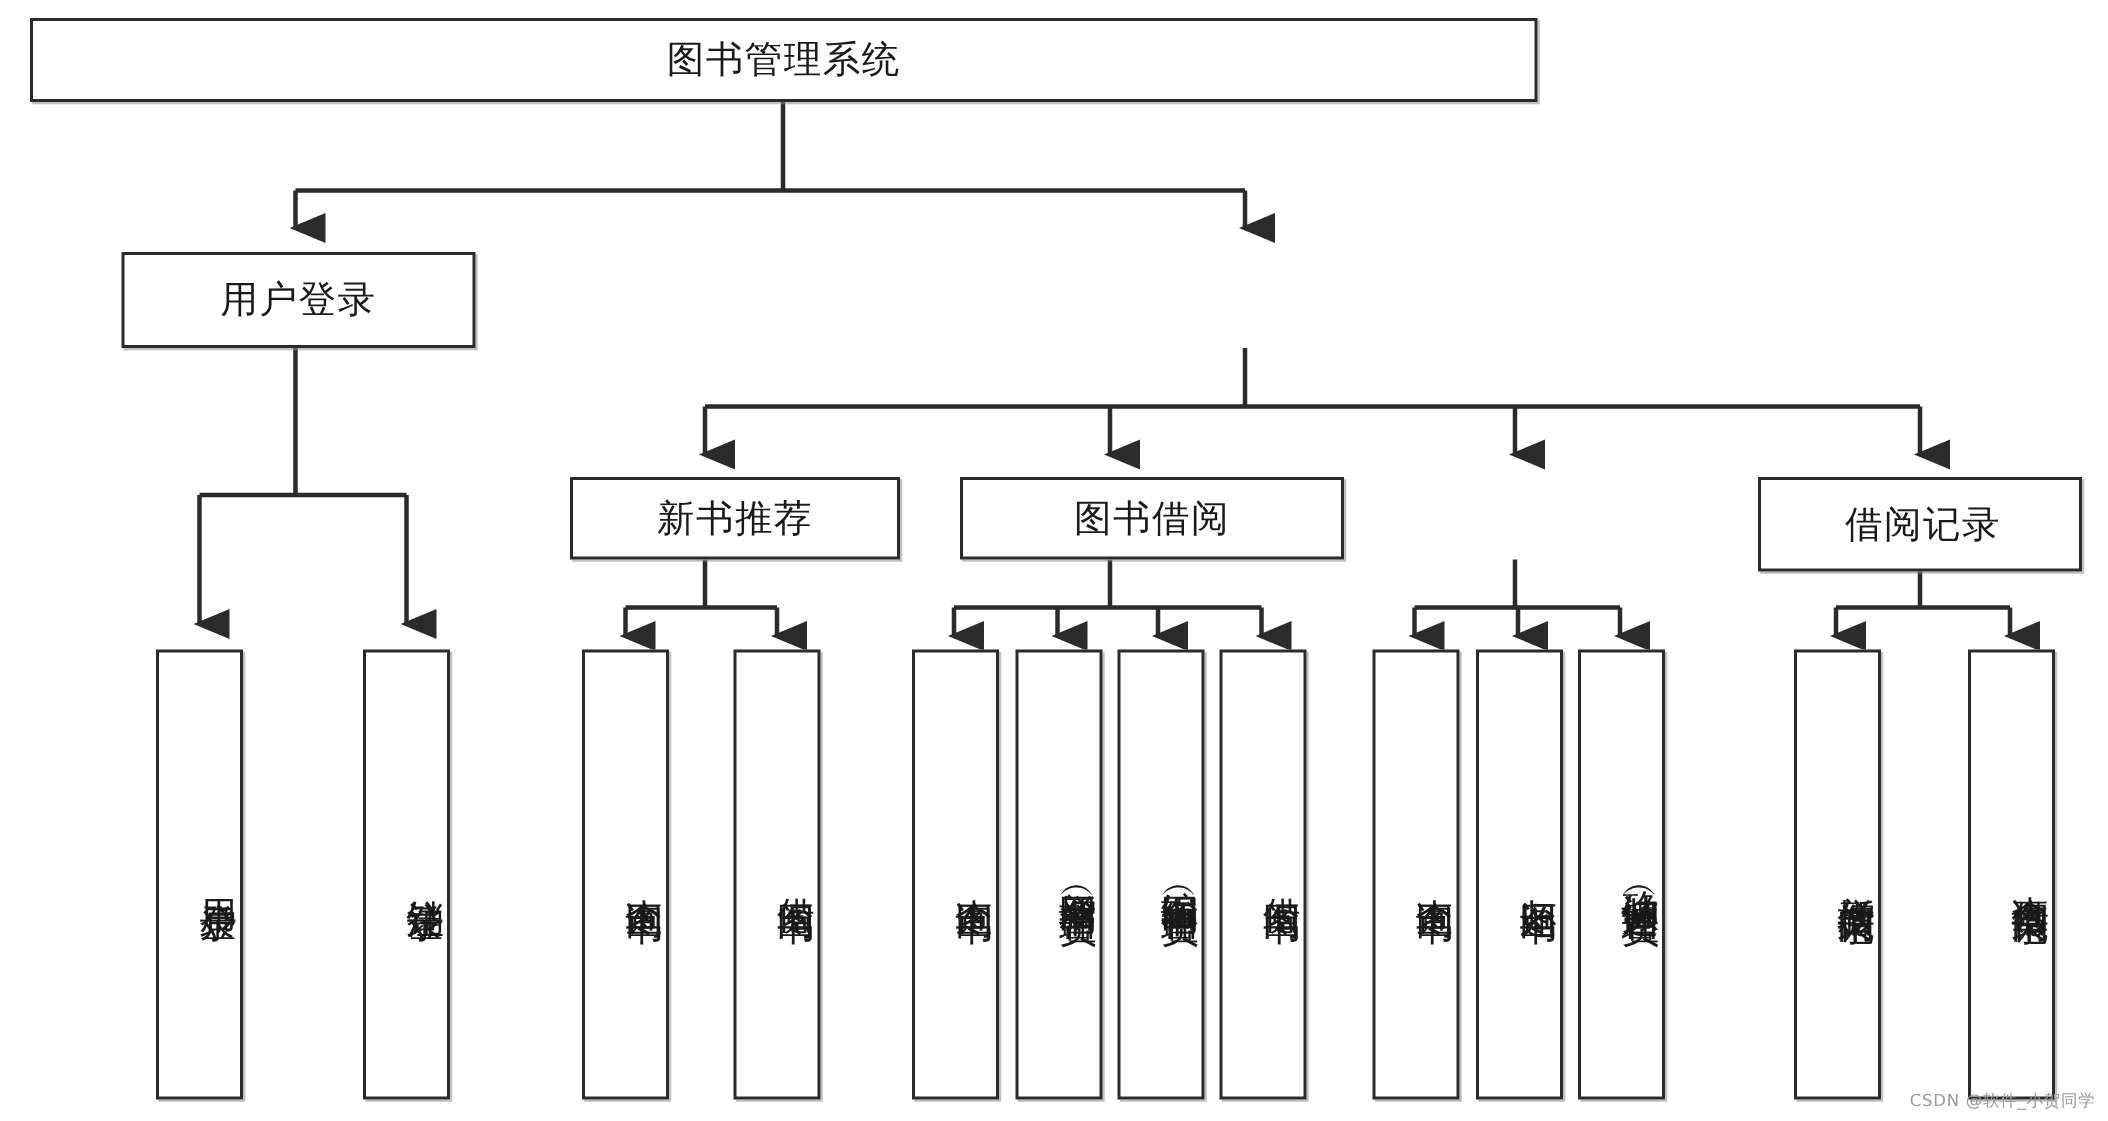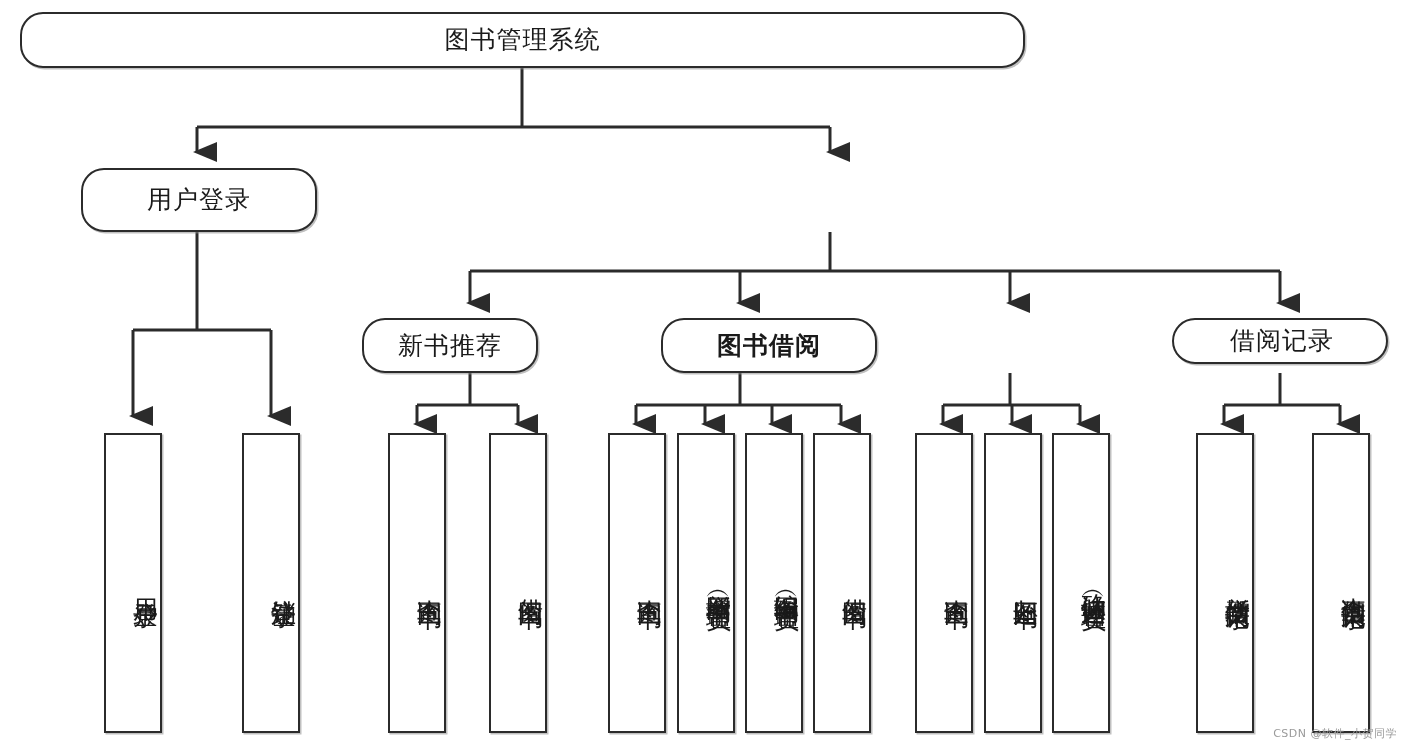--- a/index.html
+++ b/index.html
@@ -35,21 +35,20 @@
     align-items: center;
     justify-content: center;
     color: #1a1a1a;
     box-shadow: 1.5px 1.5px 0 rgba(140,140,140,0.55);
   }
   .node.horiz {
     font-size: 25px;
     letter-spacing: 1px;
     line-height: 1.1;
     padding: 0 6px;
-    border-radius: 23px;
   }
   .node.vert {
     writing-mode: vertical-rl;
     text-orientation: upright;
     font-size: 25px;
     line-height: 1.18;
     letter-spacing: 2px;
     padding: 14px 0;
     align-items: flex-start;
     justify-content: center;
@@ -121,23 +120,23 @@
       <path d="M 1224 405 L 1224 424" marker-end="url(#arrow)"></path>
       <path d="M 1340 405 L 1340 424" marker-end="url(#arrow)"></path>
 
     </g>
   </svg>
 
   <div class="node horiz root" style="left:20px; top:12px; width:1005px; height:56px;">图书管理系统</div>
 
   <div class="node horiz" style="left:81px; top:168px; width:236px; height:64px;">用户登录</div>
 
-  <div class="node horiz" style="left:362px; top:318px; width:176px; height:55px;">新书推荐</div>
-  <div class="node horiz" style="left:661px; top:318px; width:216px; height:55px;font-weight:bold;">图书借阅</div>
-  <div class="node horiz" style="left:1172px; top:318px; width:216px; height:46px;padding-left:10px;">借阅记录</div>
+  <div class="node horiz" style="left:380px; top:318px; width:220px; height:55px;">新书推荐</div>
+  <div class="node horiz" style="left:640px; top:318px; width:256px; height:55px;">图书借阅</div>
+  <div class="node horiz" style="left:1172px; top:318px; width:216px; height:63px;padding-left:10px;">借阅记录</div>
 
   <div class="node vert" style="left:104px; top:433px; width:58px; height:300px;">用户登录</div>
   <div class="node vert" style="left:242px; top:433px; width:58px; height:300px;">注销登录</div>
 
   <div class="node vert" style="left:388px; top:433px; width:58px; height:300px;">查询图书</div>
   <div class="node vert" style="left:489px; top:433px; width:58px; height:300px;">借阅图书</div>
 
   <div class="node vert" style="left:608px; top:433px; width:58px; height:300px;">查询图书</div>
   <div class="node vert" style="left:677px; top:433px; width:58px; height:300px;">新增图书（管理员）</div>
   <div class="node vert" style="left:745px; top:433px; width:58px; height:300px;">编辑图书（管理员）</div>

